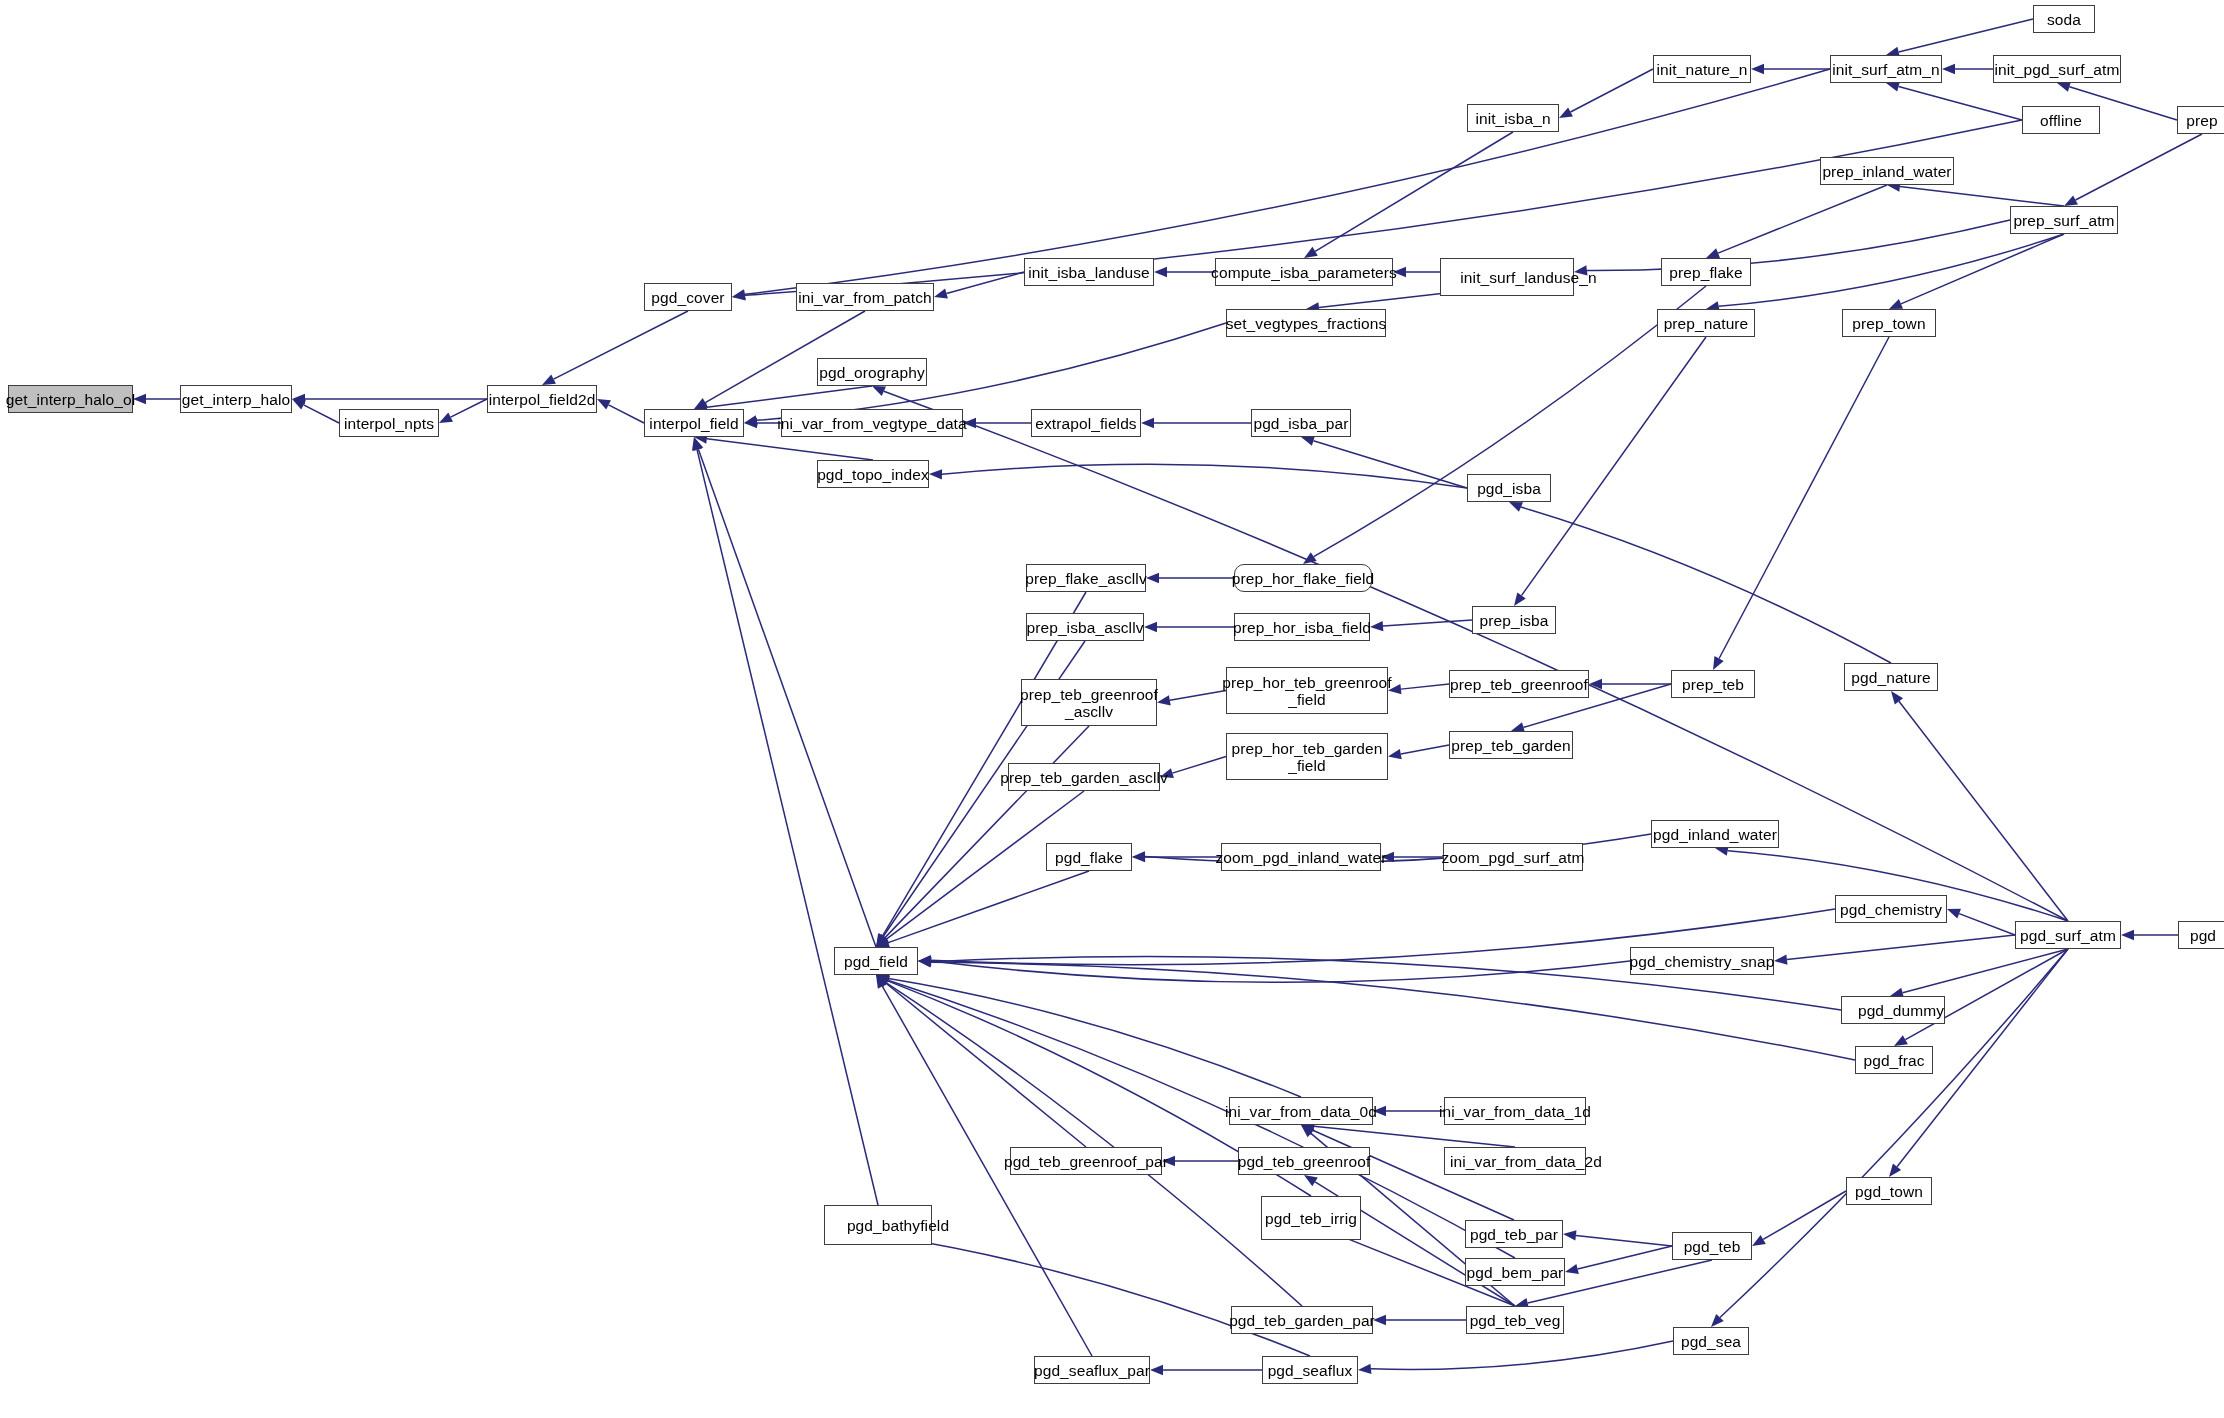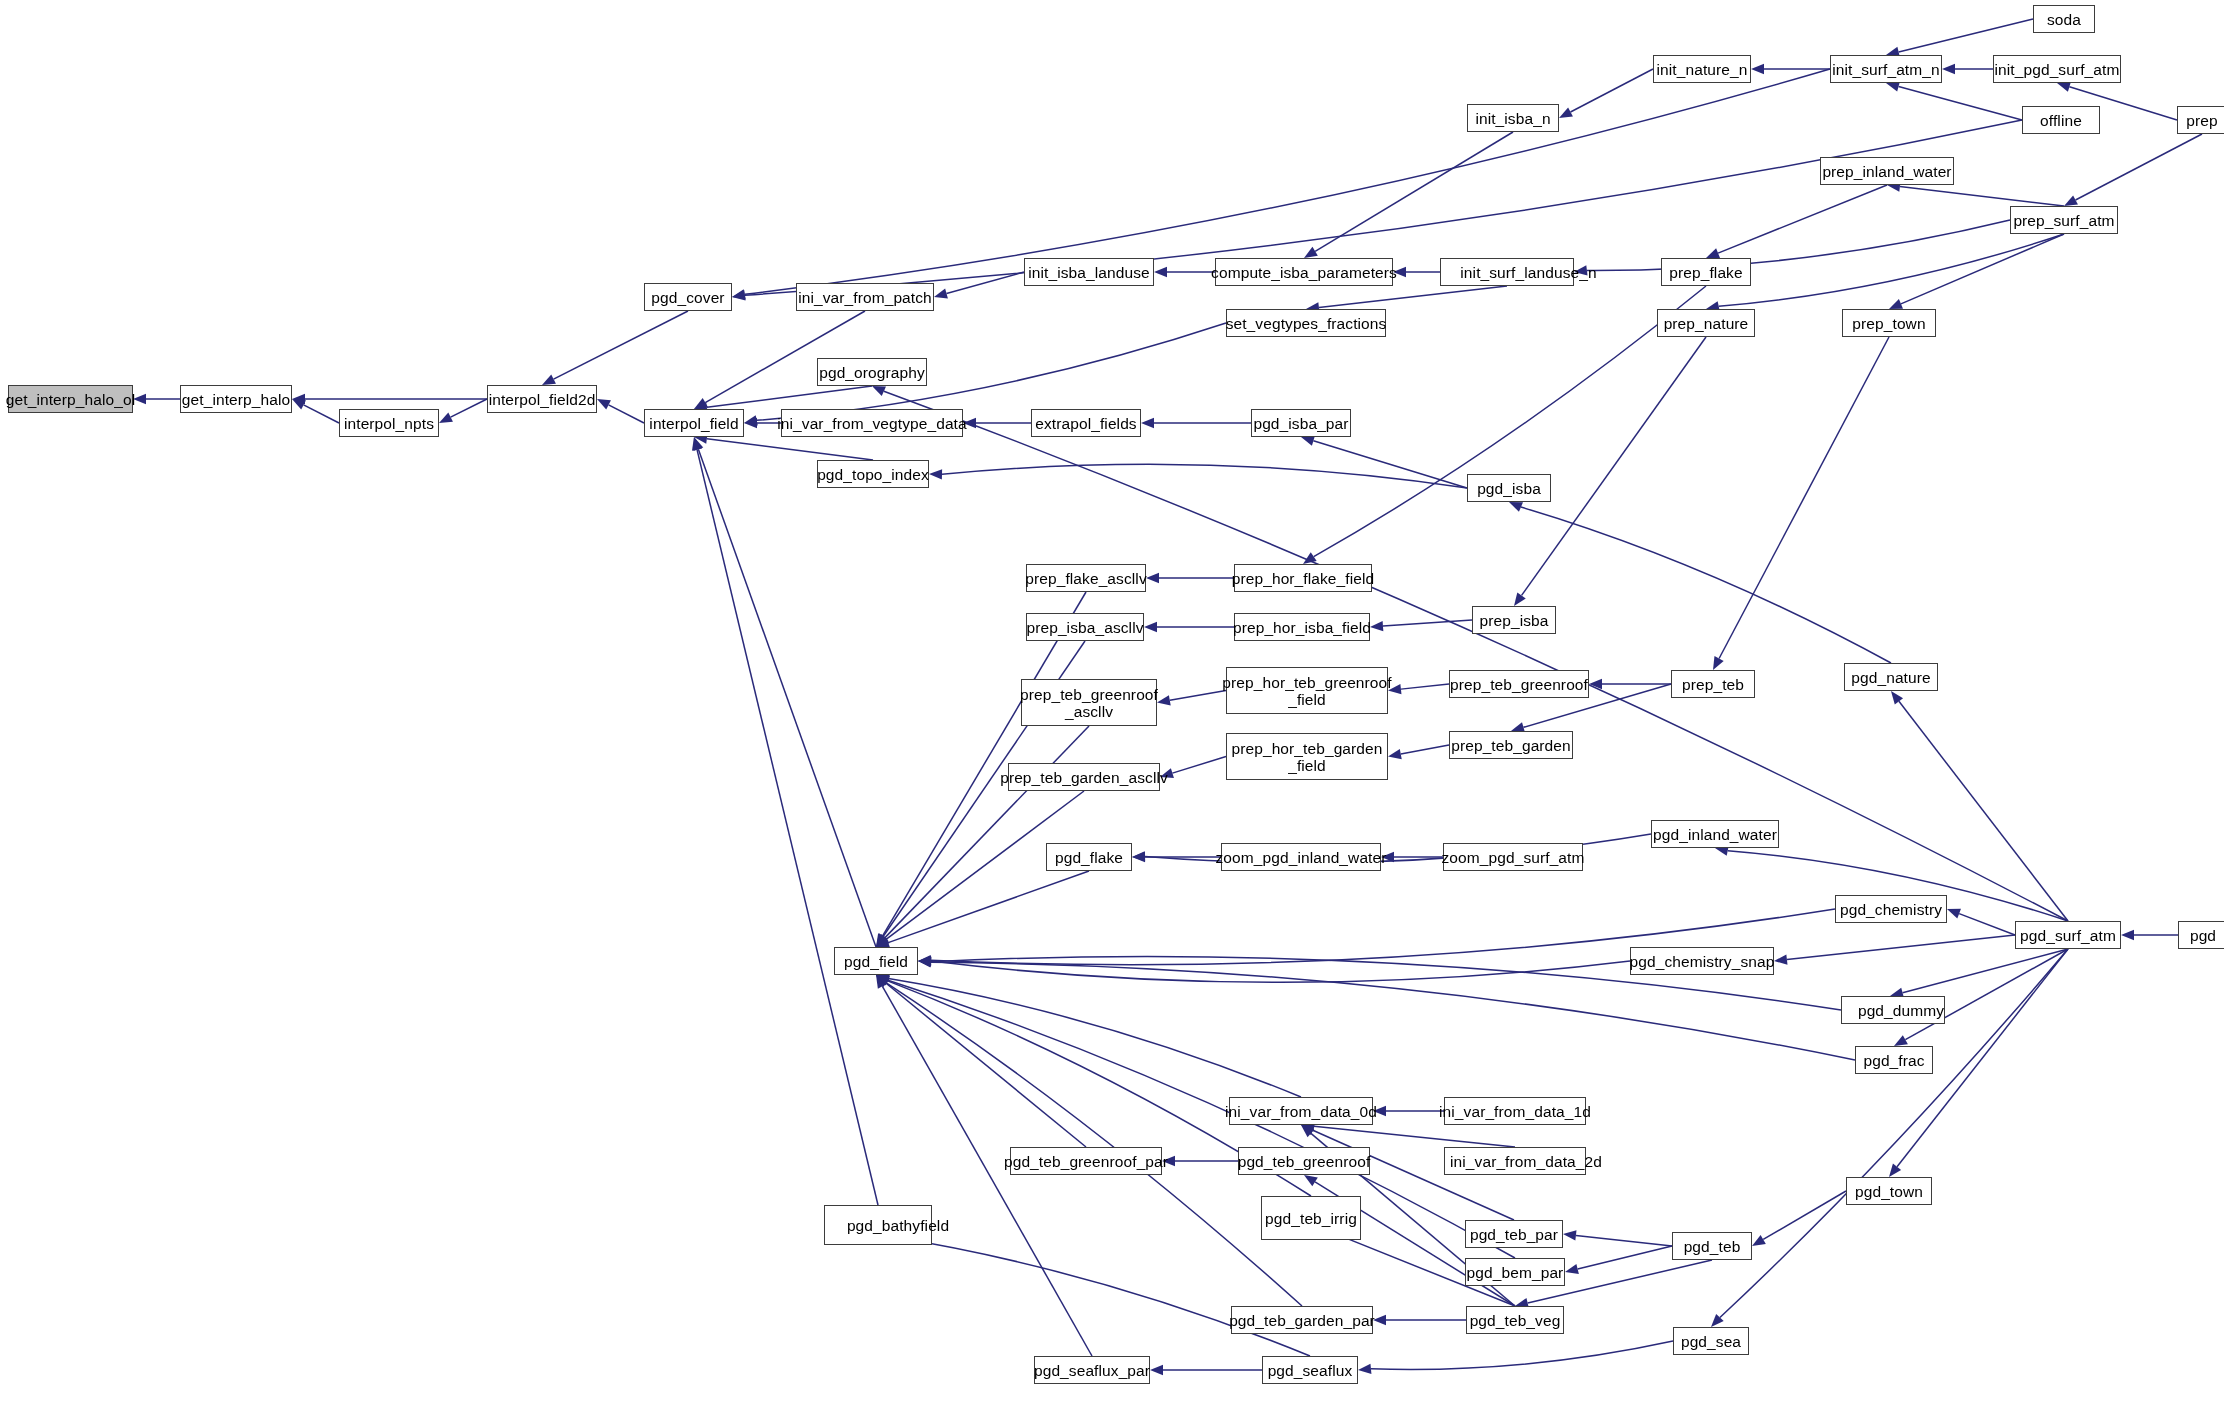--- a/index.html
+++ b/index.html
@@ -227,36 +227,36 @@
     <div class="node" style="left: 644px; top: 283px; width: 88px; height: 28px;">pgd_cover</div>
     <div class="node" style="left: 796px; top: 283px; width: 138px; height: 28px;">ini_var_from_patch</div>
     <div class="node" style="left: 817px; top: 358px; width: 110px; height: 28px;">pgd_orography</div>
     <div class="node" style="left: 781px; top: 409px; width: 182px; height: 28px;">ini_var_from_vegtype_data</div>
     <div class="node" style="left: 817px; top: 460px; width: 112px; height: 28px;">pgd_topo_index</div>
     <div class="node" style="left: 1024px; top: 258px; width: 130px; height: 28px;">init_isba_landuse</div>
     <div class="node" style="left: 1031px; top: 409px; width: 110px; height: 28px;">extrapol_fields</div>
     <div class="node" style="left: 1226px; top: 309px; width: 160px; height: 28px;">set_vegtypes_fractions</div>
     <div class="node" style="left: 1215px; top: 258px; width: 178px; height: 28px;">compute_isba_parameters</div>
     <div class="node" style="left: 1251px; top: 409px; width: 100px; height: 28px;">pgd_isba_par</div>
-    <div class="node" style="left: 1440px; top: 258px; width: 134px; height: 28px; padding-left: 43px;">init_surf_landuse_n</div>
+    <div class="node" style="left: 1440px; top: 258px; width: 134px; height: 38px; padding-left: 43px;">init_surf_landuse_n</div>
     <div class="node" style="left: 1467px; top: 104px; width: 92px; height: 28px;">init_isba_n</div>
     <div class="node" style="left: 1653px; top: 55px; width: 98px; height: 28px;">init_nature_n</div>
     <div class="node" style="left: 1830px; top: 55px; width: 112px; height: 28px;">init_surf_atm_n</div>
     <div class="node" style="left: 2033px; top: 5px; width: 62px; height: 28px;">soda</div>
     <div class="node" style="left: 1993px; top: 55px; width: 128px; height: 28px;">init_pgd_surf_atm</div>
     <div class="node" style="left: 2022px; top: 106px; width: 78px; height: 28px;">offline</div>
     <div class="node" style="left: 2177px; top: 106px; width: 50px; height: 28px;">prep</div>
     <div class="node" style="left: 1820px; top: 157px; width: 134px; height: 28px; text-align: right;">prep_inland_water</div>
     <div class="node" style="left: 2010px; top: 206px; width: 108px; height: 28px;">prep_surf_atm</div>
     <div class="node" style="left: 1661px; top: 258px; width: 90px; height: 28px;">prep_flake</div>
     <div class="node" style="left: 1657px; top: 309px; width: 98px; height: 28px;">prep_nature</div>
     <div class="node" style="left: 1842px; top: 309px; width: 94px; height: 28px;">prep_town</div>
     <div class="node" style="left: 1467px; top: 474px; width: 84px; height: 28px;">pgd_isba</div>
     <div class="node" style="left: 1026px; top: 564px; width: 120px; height: 28px;">prep_flake_ascllv</div>
-    <div class="node" style="left: 1234px; top: 564px; width: 138px; height: 28px;">prep_hor_flake_field</div>
+    <div class="node" style="left: 1234px; top: 564px; width: 138px; height: 28px; border-radius: 10px;">prep_hor_flake_field</div>
     <div class="node" style="left: 1026px; top: 613px; width: 118px; height: 28px;">prep_isba_ascllv</div>
     <div class="node" style="left: 1234px; top: 613px; width: 136px; height: 28px;">prep_hor_isba_field</div>
     <div class="node" style="left: 1472px; top: 606px; width: 84px; height: 28px;">prep_isba</div>
     <div class="node" style="left: 1021px; top: 679px; width: 136px; height: 47px;">prep_teb_greenroof
 _ascllv</div>
     <div class="node" style="left: 1226px; top: 667px; width: 162px; height: 47px;">prep_hor_teb_greenroof
 _field</div>
     <div class="node" style="left: 1449px; top: 670px; width: 140px; height: 28px;">prep_teb_greenroof</div>
     <div class="node" style="left: 1671px; top: 670px; width: 84px; height: 28px;">prep_teb</div>
     <div class="node" style="left: 1226px; top: 733px; width: 162px; height: 47px;">prep_hor_teb_garden

